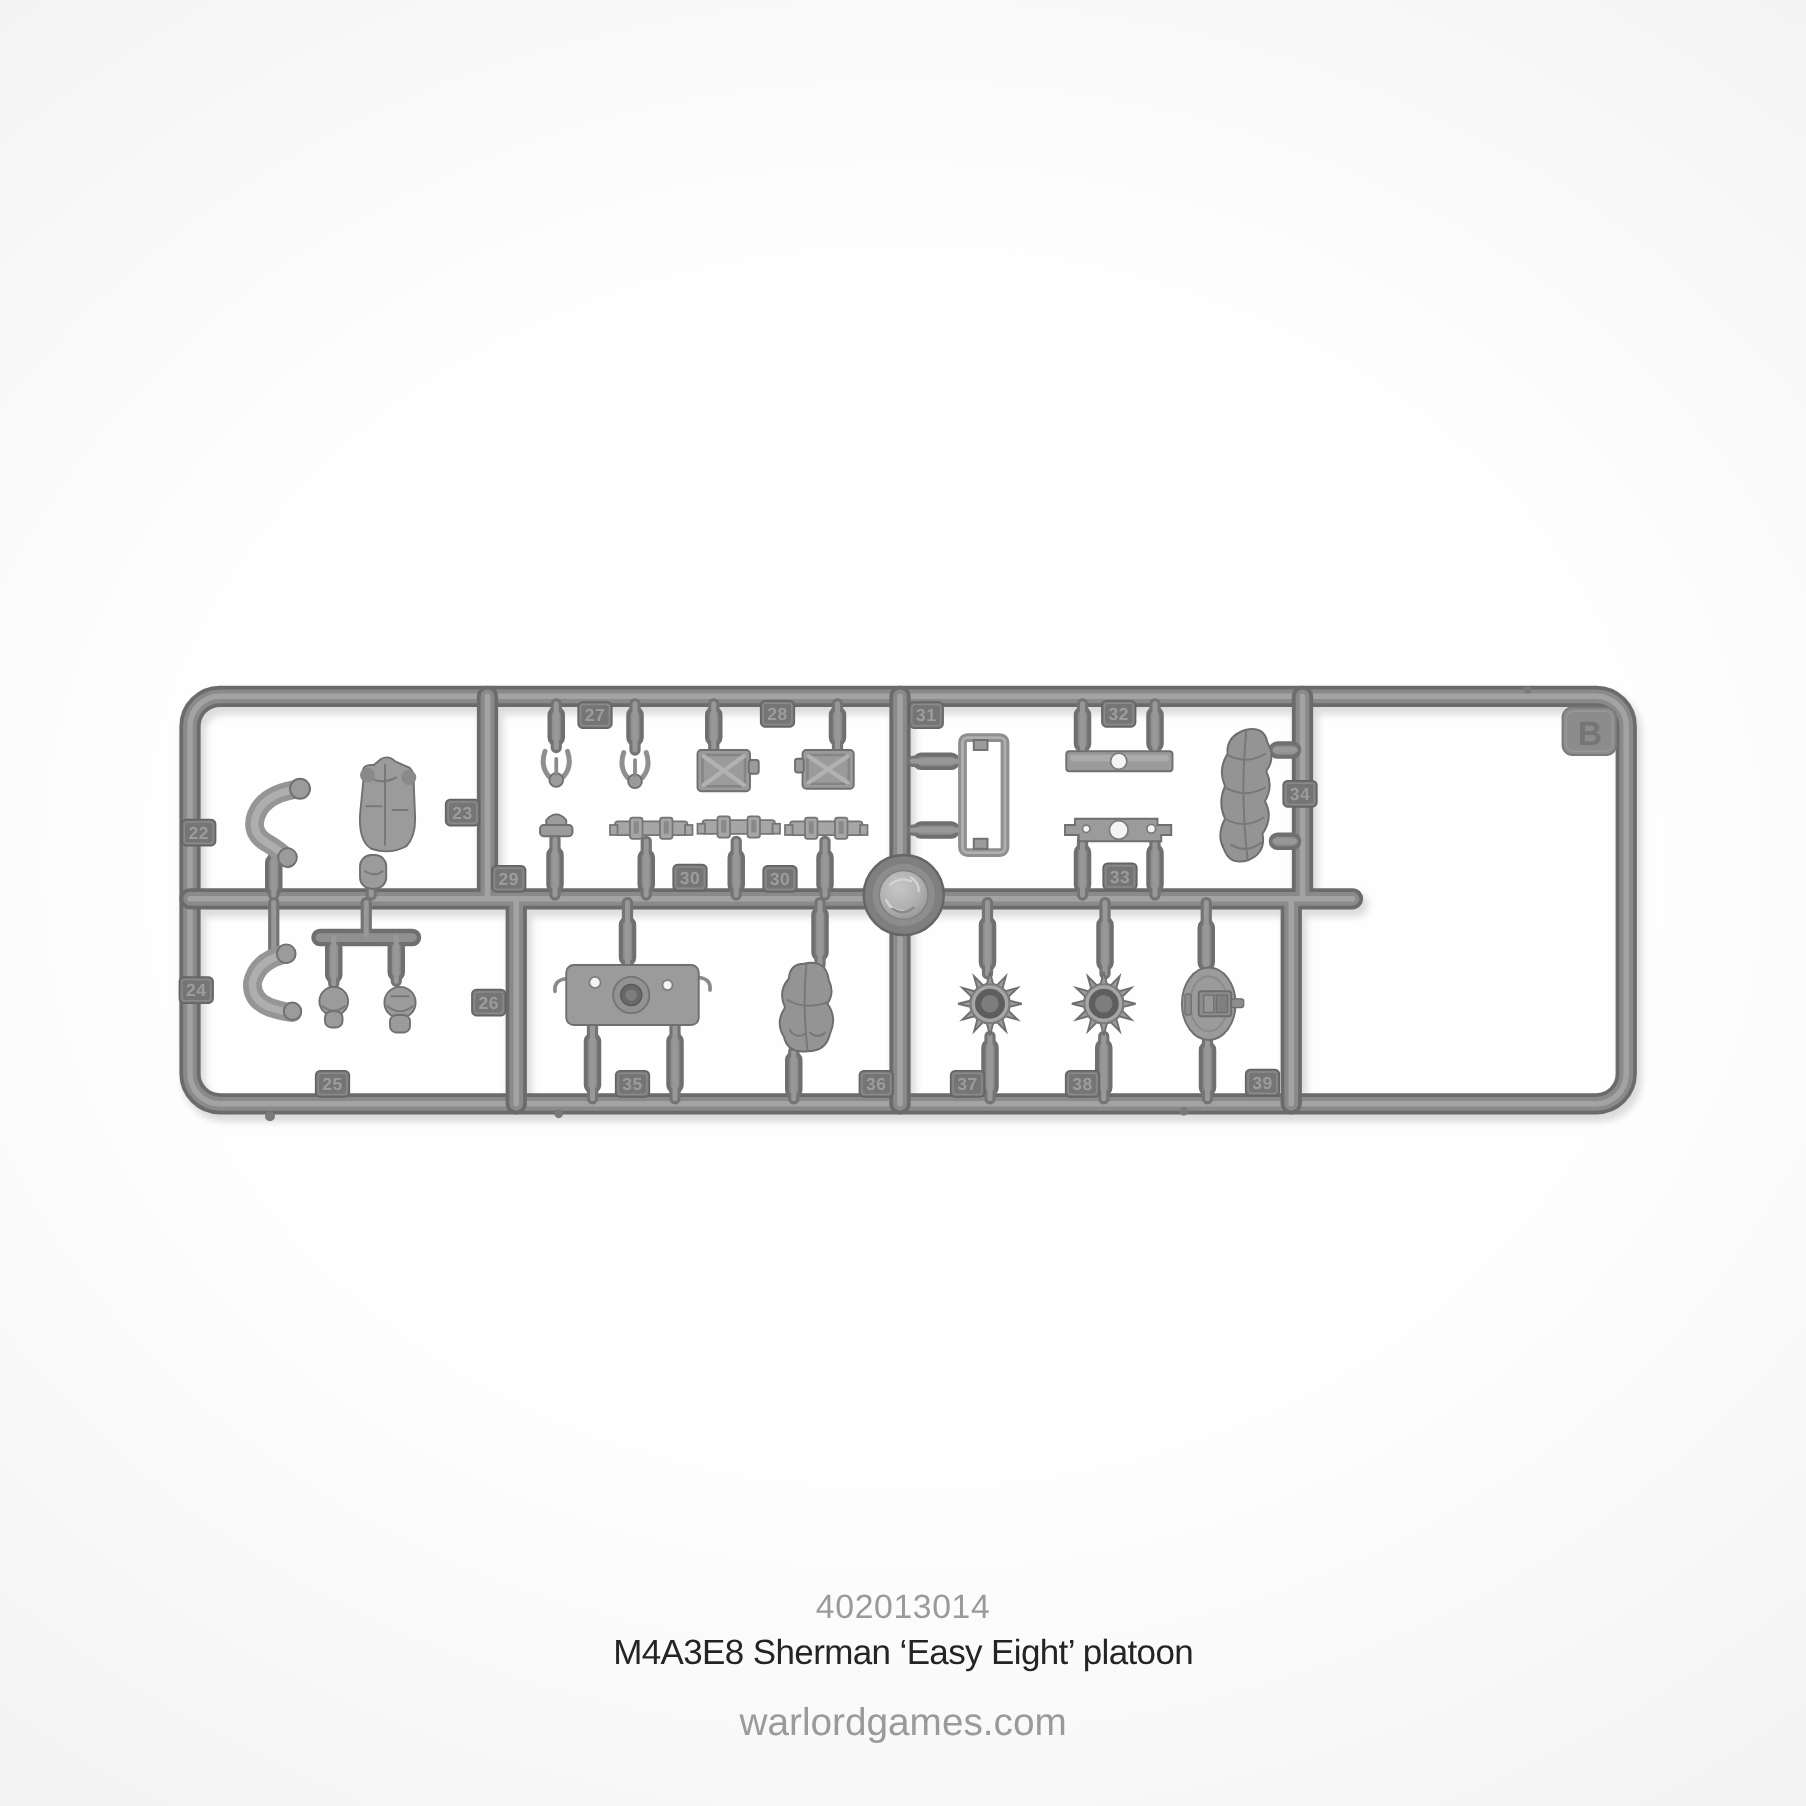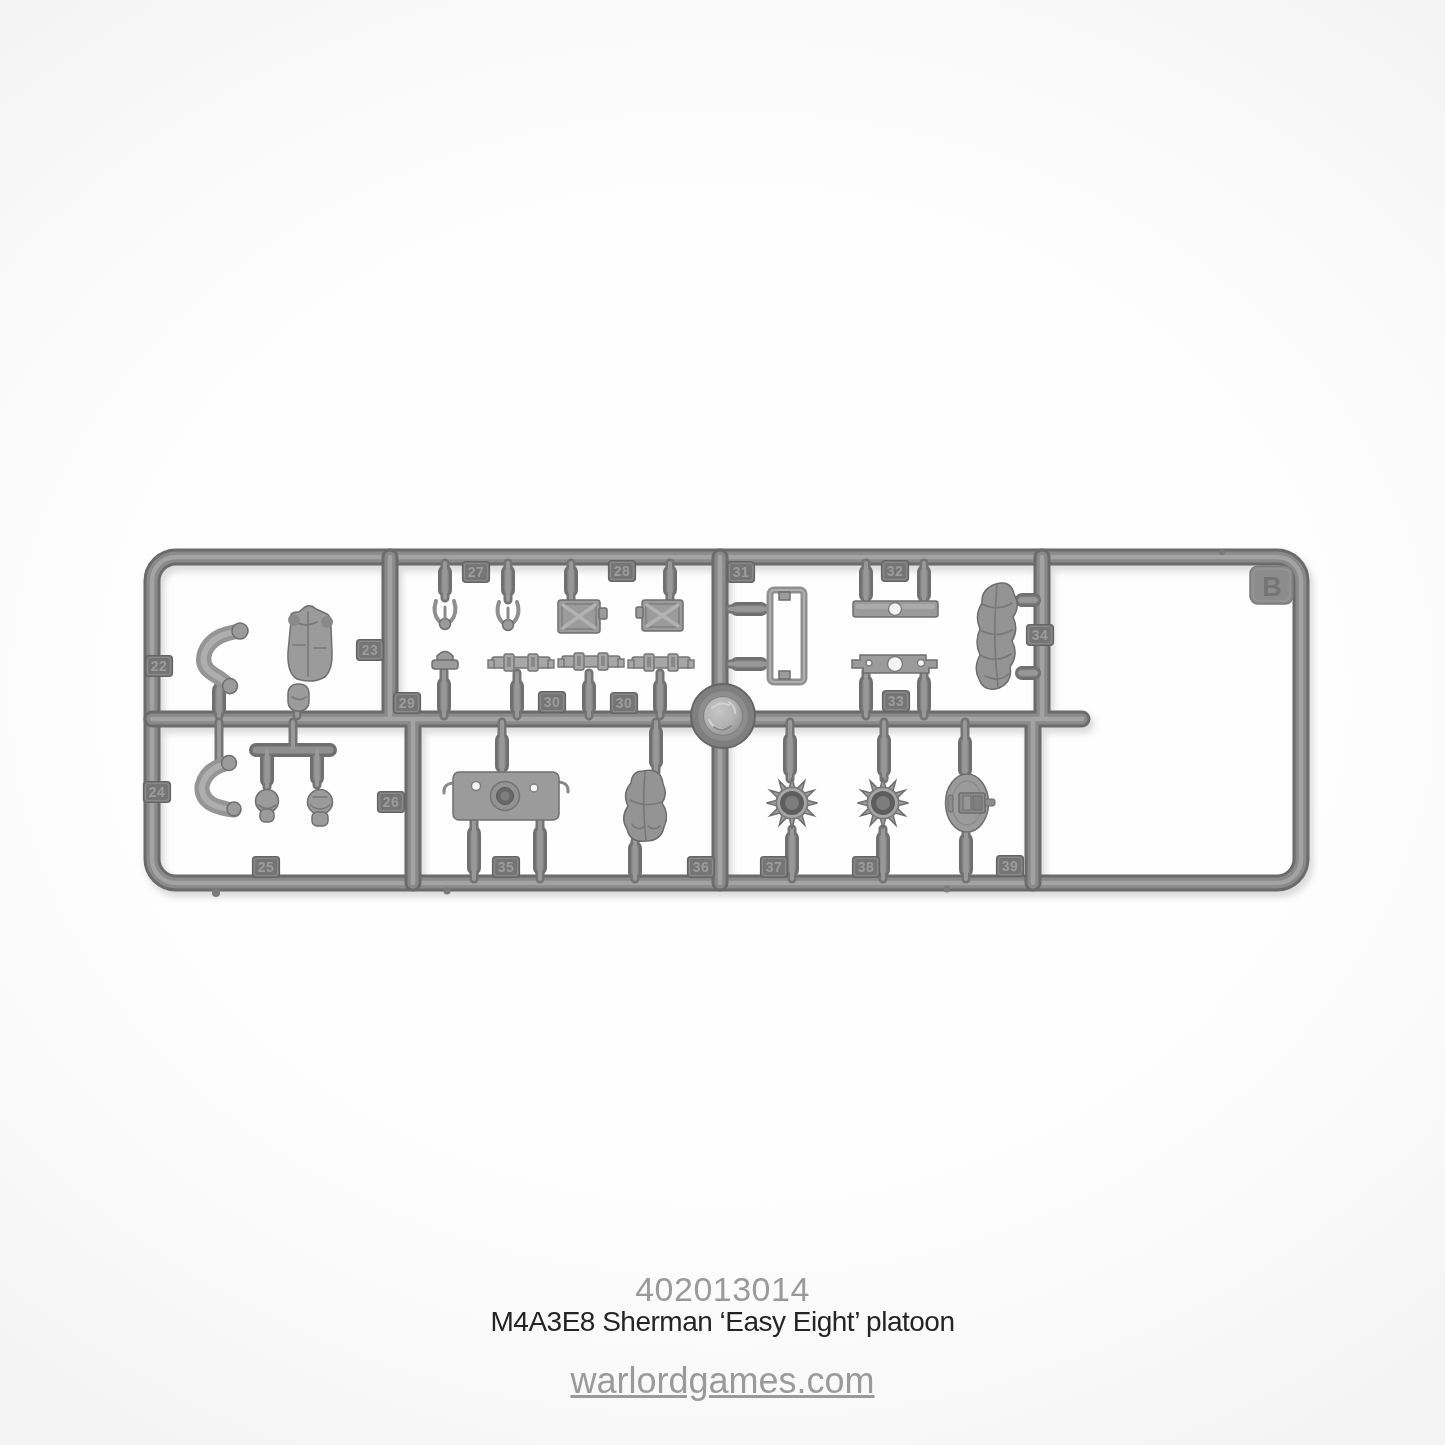--- a/index.html
+++ b/index.html
@@ -33,23 +33,23 @@
   .fr31a{fill:none;stroke:#8f8f8f;stroke-width:7;}
   .fr31b{fill:none;stroke:#b0b0b0;stroke-width:2.2;}
   .clampfill{fill:#a6a6a6;stroke:#757575;stroke-width:1.4;}
   
   .tagplate{fill:#757575;stroke:#646464;stroke-width:1.2;}
   .tagbevel{fill:none;stroke:#8a8a8a;stroke-width:1.2;}
   .tagnum{font:bold 14px "Liberation Sans", sans-serif;fill:#9c9c9c;text-anchor:middle;letter-spacing:0.5px;}
   .tagletter{font:bold 27px "Liberation Sans", sans-serif;fill:#757575;text-anchor:middle;}
   
   .cap{position:absolute;left:0;width:100%;text-align:center;}
-  .sku{top:1270px;font-size:34px;color:#9a9a9a;letter-spacing:0.5px;}
+  .sku{top:1270px;font-size:27px;color:#9a9a9a;letter-spacing:0.5px;}
   .title{top:1306px;font-size:28px;color:#242424;letter-spacing:-0.5px;}
-  .site{top:1360px;font-size:36px;color:#9a9a9a;text-decoration:underline;}
+  .site{top:1360px;font-size:31px;color:#9a9a9a;}
 </style>
 </head>
 <body>
 
 <div class="stage">
 
 <svg width="1445" height="1445" viewBox="0 0 1445 1445">
   <defs>
     <rect id="sk-frame" x="152" y="557" width="1149" height="326" rx="24"></rect>
     <path id="sk-spars" d="M390 557 V719 M413 719 V883 M720 557 V883 M1042 557 V719 M1033 719 V883 M152 719 H1082"></path>

